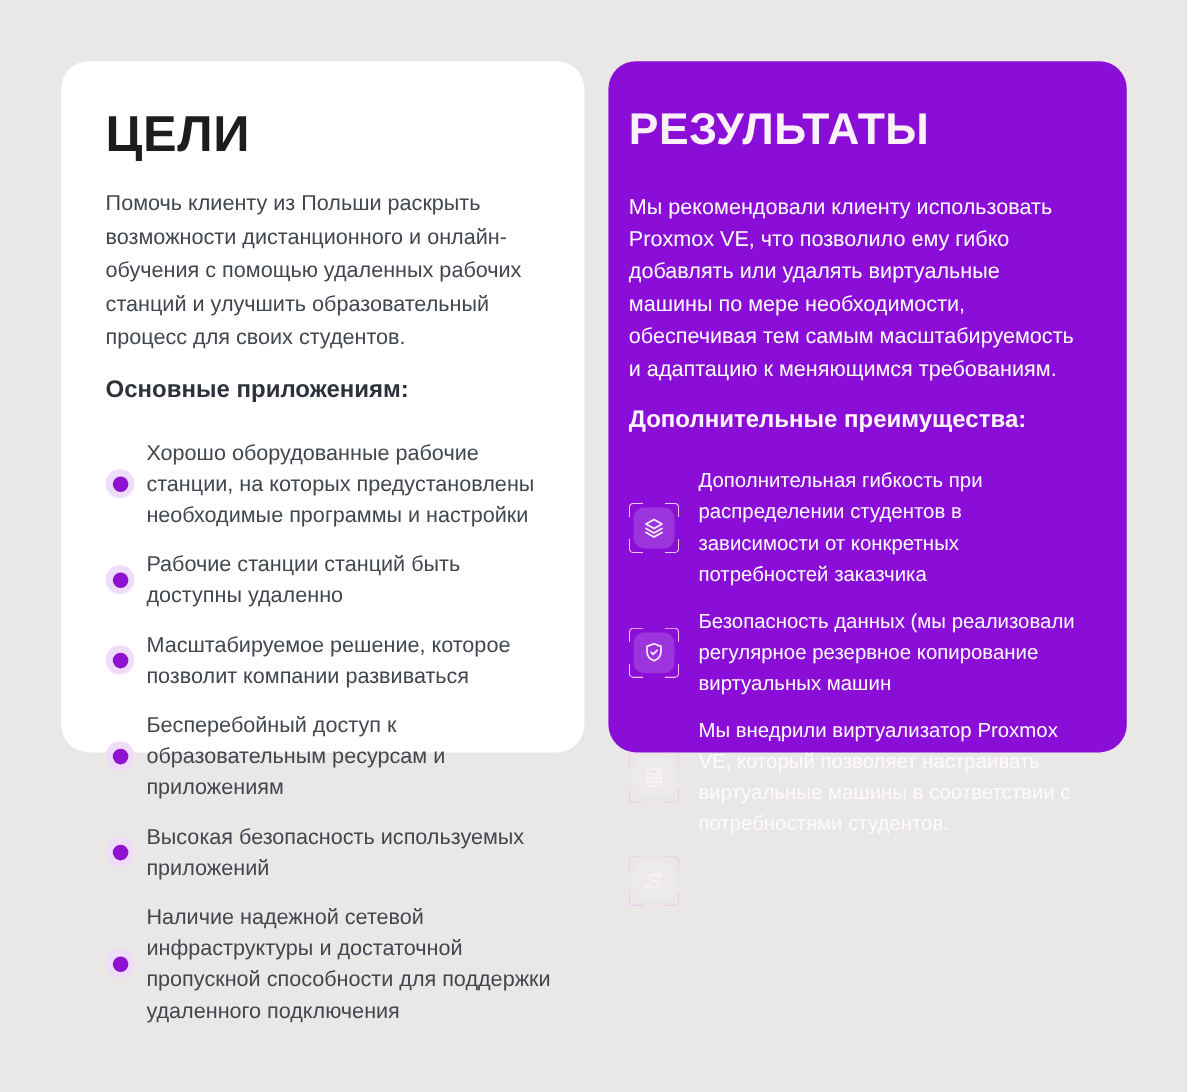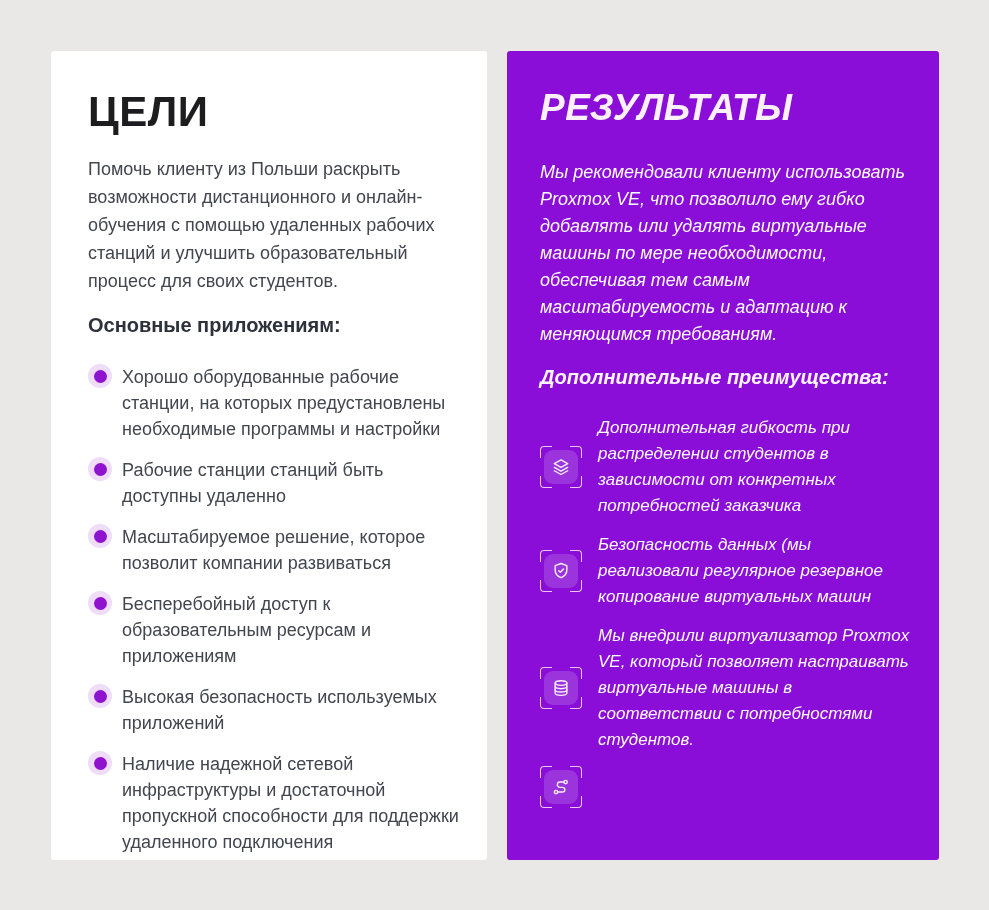--- a/index.html
+++ b/index.html
@@ -8,36 +8,35 @@
     background: #e9e8e6;
     font-family: "Liberation Sans", "DejaVu Sans", sans-serif;
     position: relative;
     overflow: hidden;
   }
   .slide { position: absolute; inset: 0; }
 
   .card {
     position: absolute;
     top: 51px;
-    height: 809px;
-    border-radius: 3px;
+    height: 576px;
+    border-radius: 23px;
     box-sizing: border-box;
   }
   .card-goals {
     left: 51px; width: 436px;
     background: #ffffff;
     padding: 38px 26px 30px 37px;
     color: #3f4450;
   }
   .card-results {
     left: 507px; width: 432px;
     background: #8a0ed8;
-    padding: 36px 26px 30px 33px;
+    padding: 36px 26px 30px 17px;
     color: #fef7fe;
-    font-style: italic;
   }
 
   .card h1 { margin: 0; font-weight: 700; letter-spacing: 0.5px; }
   .card-goals h1 { font-size: 42px; line-height: 46px; color: #1d1d1f; }
   .card-results h1 { font-size: 37px; line-height: 42px; color: #fcf1fb; }
 
   .intro { margin: 0; }
   .card-goals .intro {
     margin-top: 20px;
     font-size: 18px; line-height: 28px;
@@ -51,21 +50,21 @@
     max-width: 372px;
   }
 
   .sub-heading { margin: 0; font-weight: 700; }
   .card-goals .sub-heading { margin-top: 17px; font-size: 20px; line-height: 26px; color: #2c313b; }
   .card-results .sub-heading { margin-top: 16px; font-size: 20px; line-height: 26px; color: #fdf4fd; }
 
   ul { list-style: none; margin: 0; padding: 0; }
   .req-list { margin-top: 26px; padding-left: 0; }
   .req-list li {
-    display: flex; align-items: flex-start; gap: 10px;
+    display: flex; align-items: center; gap: 10px;
     font-size: 18px; line-height: 26px; color: #41464f;
     margin-bottom: 15px;
     max-width: 388px;
   }
   .req-list li:last-child { margin-bottom: 0; }
 
   .bullet {
     flex: none;
     width: 24px; height: 24px; border-radius: 50%;
     background: #efdcf8;

